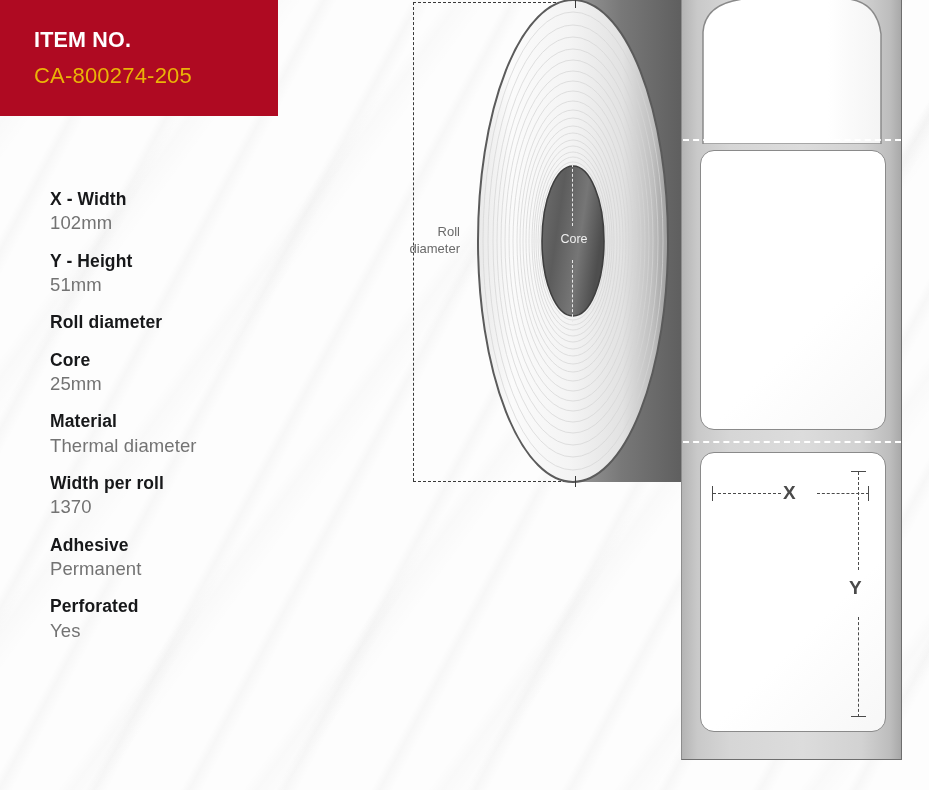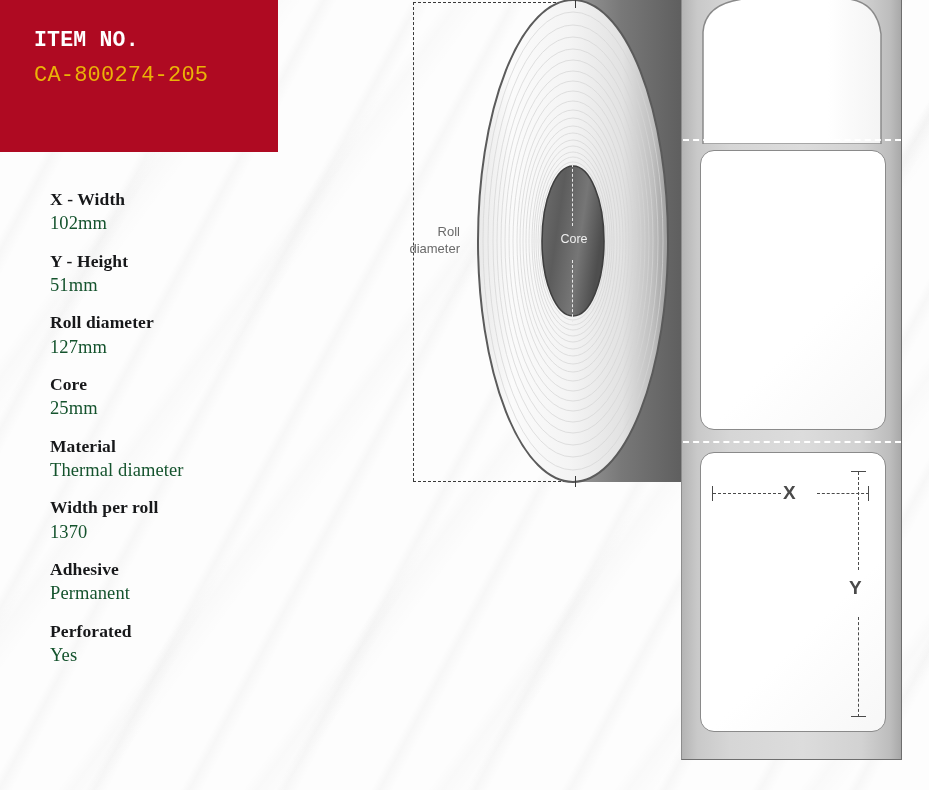--- a/index.html
+++ b/index.html
@@ -48,26 +48,25 @@
         rgba(0,0,0,0.000) 96px,
         rgba(0,0,0,0.000) 150px);
   }
 
   
   .banner {
     position: absolute;
     left: 0;
     top: 0;
     width: 278px;
-    height: 152px;
+    height: 116px;
     background: #af0a22;
     z-index: 5;
     box-sizing: border-box;
     padding: 30px 0 0 34px;
-    font-family: Liberation Mono, monospace;
   }
   .banner-title {
     color: #ffffff;
     font-size: 21.5px;
     font-weight: bold;
     letter-spacing: 0.2px;
     line-height: 1.0;
     margin: 0 0 13px 0;
   }
   .banner-value {
@@ -79,35 +78,34 @@
     margin: 0;
   }
 
   
   .specs {
     position: absolute;
     left: 50px;
     top: 188px;
     width: 300px;
     z-index: 4;
-    font-family: Liberation Serif, serif;
   }
   .spec-row { margin-bottom: 14px; }
   .spec-row:last-child { margin-bottom: 0; }
   .spec-label {
     font-size: 17.5px;
     font-weight: bold;
     color: #17181a;
     line-height: 1.33;
     letter-spacing: 0.1px;
   }
   .spec-value {
     font-size: 18.5px;
     font-weight: normal;
-    color: #14532d;
+    color: #737373;
     line-height: 1.32;
     letter-spacing: 0.1px;
   }
 
   
   .illus {
     position: absolute;
     left: 0;
     top: 0;
     width: 929px;
@@ -412,21 +410,20 @@
     <div class="spec-row">
       <div class="spec-label">X - Width</div>
       <div class="spec-value">102mm</div>
     </div>
     <div class="spec-row">
       <div class="spec-label">Y - Height</div>
       <div class="spec-value">51mm</div>
     </div>
     <div class="spec-row">
       <div class="spec-label">Roll diameter</div>
-      <div class="spec-value">127mm</div>
     </div>
     <div class="spec-row">
       <div class="spec-label">Core</div>
       <div class="spec-value">25mm</div>
     </div>
     <div class="spec-row">
       <div class="spec-label">Material</div>
       <div class="spec-value">Thermal diameter</div>
     </div>
     <div class="spec-row">

